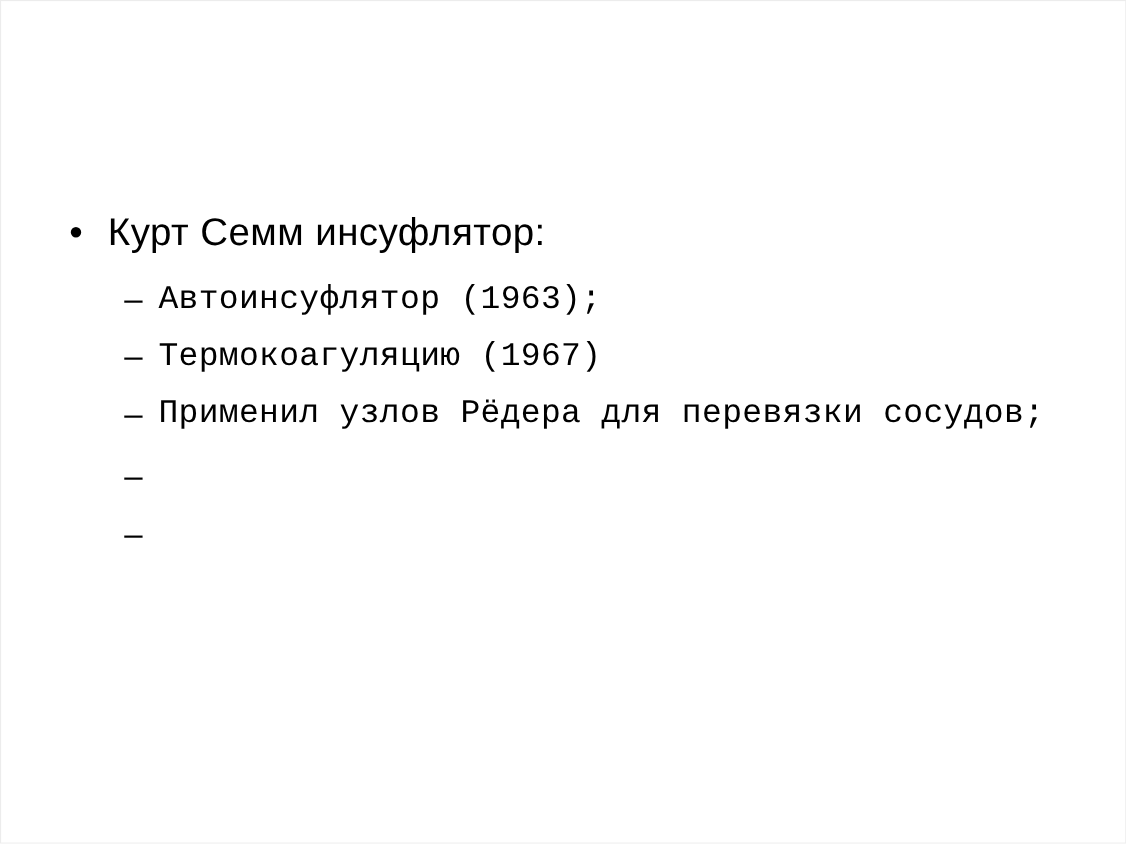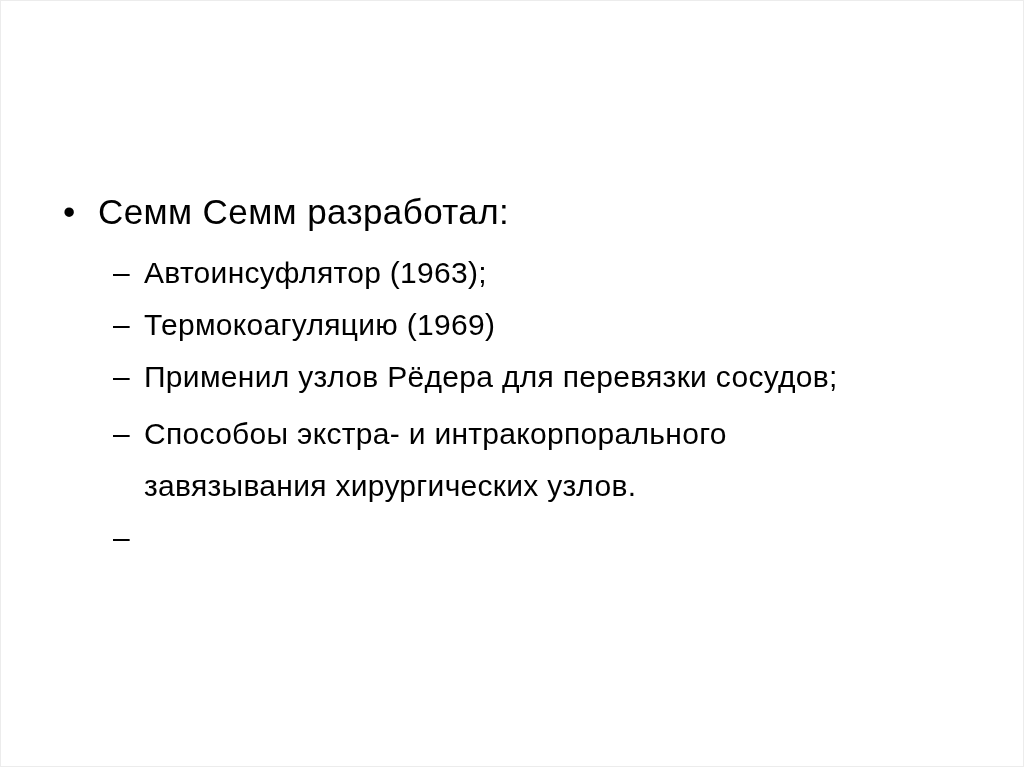--- a/index.html
+++ b/index.html
@@ -52,46 +52,45 @@
   }
   .sub-item.extra-space {
     margin-top: 5px;
   }
   .dash-marker {
     flex: 0 0 31px;
     width: 31px;
   }
   .sub-text {
     white-space: pre-line;
+    font-family: Liberation Mono, monospace;
   }
 </style>
 </head>
 <body>
 
 <div class="slide">
   <div class="main-line">
     <span class="bullet-marker">•</span>
-    <span class="main-text">Семм Семм разработал:</span>
+    <span class="main-text">Курт Семм инсуфлятор:</span>
   </div>
 
   <div class="sub-list">
     <div class="sub-item">
       <span class="dash-marker">–</span>
       <span class="sub-text">Автоинсуфлятор (1963);</span>
     </div>
     <div class="sub-item">
       <span class="dash-marker">–</span>
-      <span class="sub-text">Термокоагуляцию (1969)</span>
+      <span class="sub-text">Термокоагуляцию (1967)</span>
     </div>
     <div class="sub-item">
       <span class="dash-marker">–</span>
       <span class="sub-text">Применил узлов Рёдера для перевязки сосудов;</span>
     </div>
     <div class="sub-item extra-space">
       <span class="dash-marker">–</span>
-      <span class="sub-text">Способоы экстра- и интракорпорального
-завязывания хирургических узлов.</span>
     </div>
     <div class="sub-item">
       <span class="dash-marker">–</span>
     </div>
   </div>
 </div>
 
 </body></html>

